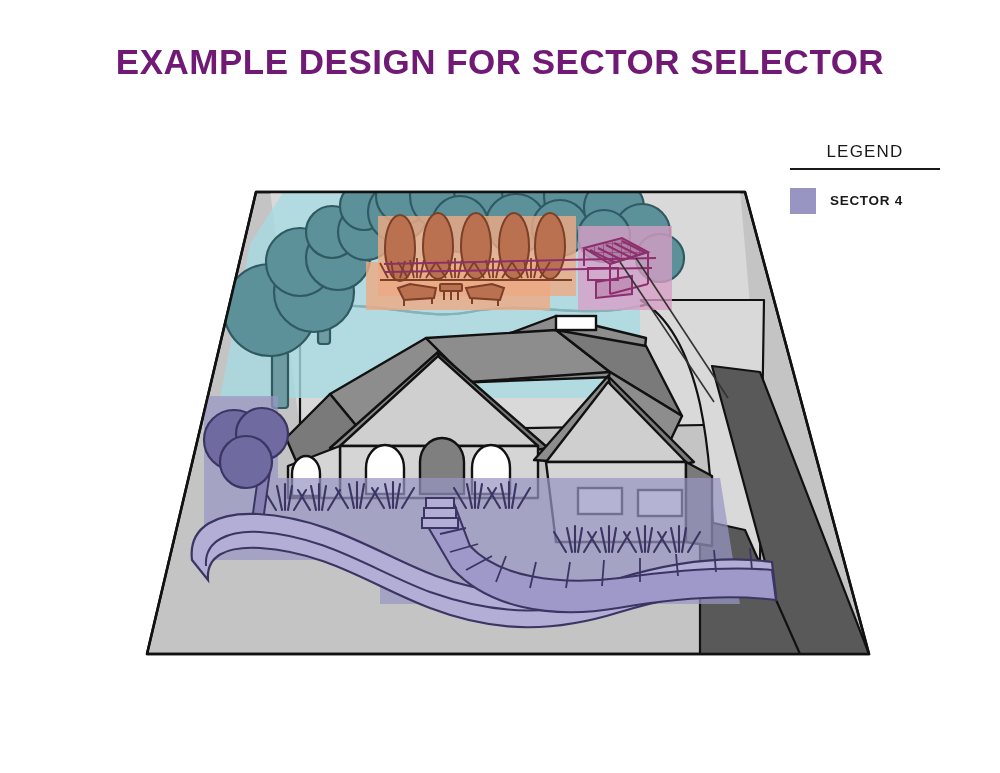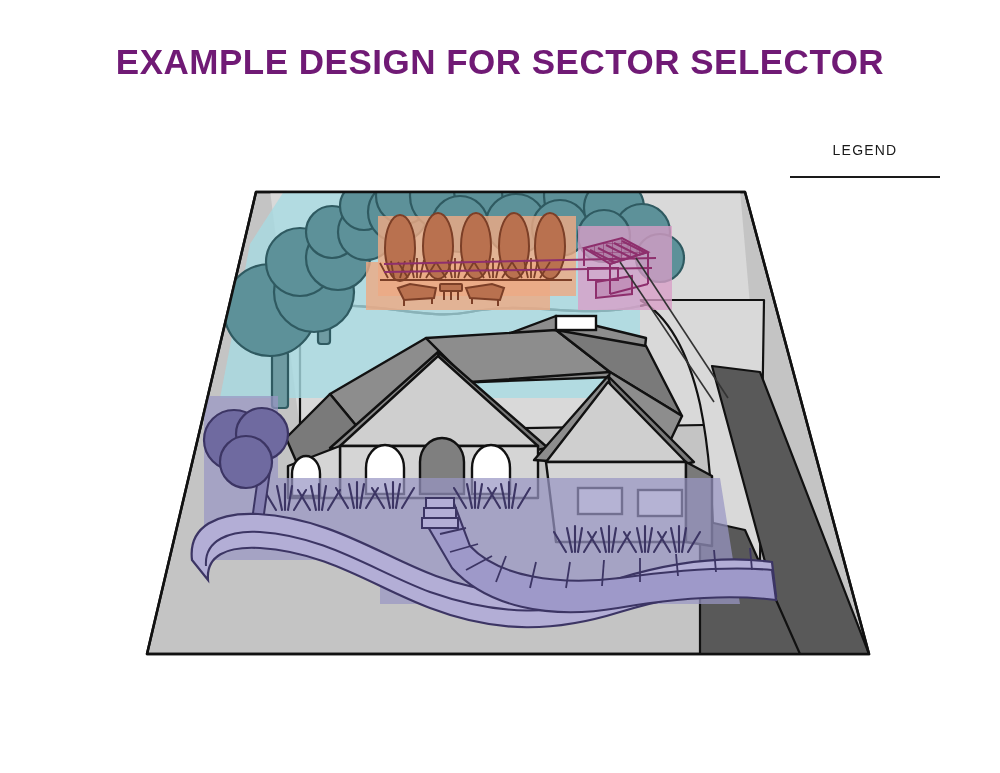--- a/index.html
+++ b/index.html
@@ -42,25 +42,25 @@
   }
   
   #legend {
     position: absolute;
     left: 790px;
     top: 142px;
     width: 150px;
   }
   #legend-title {
     text-align: center;
-    font-size: 14px;
+    font-size: 17px;
     font-weight: 400;
     letter-spacing: 1.2px;
     color: #1a1a1a;
-    padding-bottom: 18px;
+    padding-bottom: 6px;
   }
   #legend-rule {
     height: 2px;
     background: #1a1a1a;
     width: 100%;
     margin-bottom: 10px;
   }
   .legend-row {
     display: flex;
     align-items: center;
@@ -313,13 +313,17 @@
 </svg>
 </div>
 
 <div id="legend">
   <div id="legend-title">LEGEND</div>
   <div id="legend-rule"></div>
 
 
 
 
+  <div class="legend-row">
+    <div class="legend-swatch" style="background:#9995c3"></div>
+    <div class="legend-label">SECTOR 4</div>
+  </div>
 </div>
 
 </body></html>

